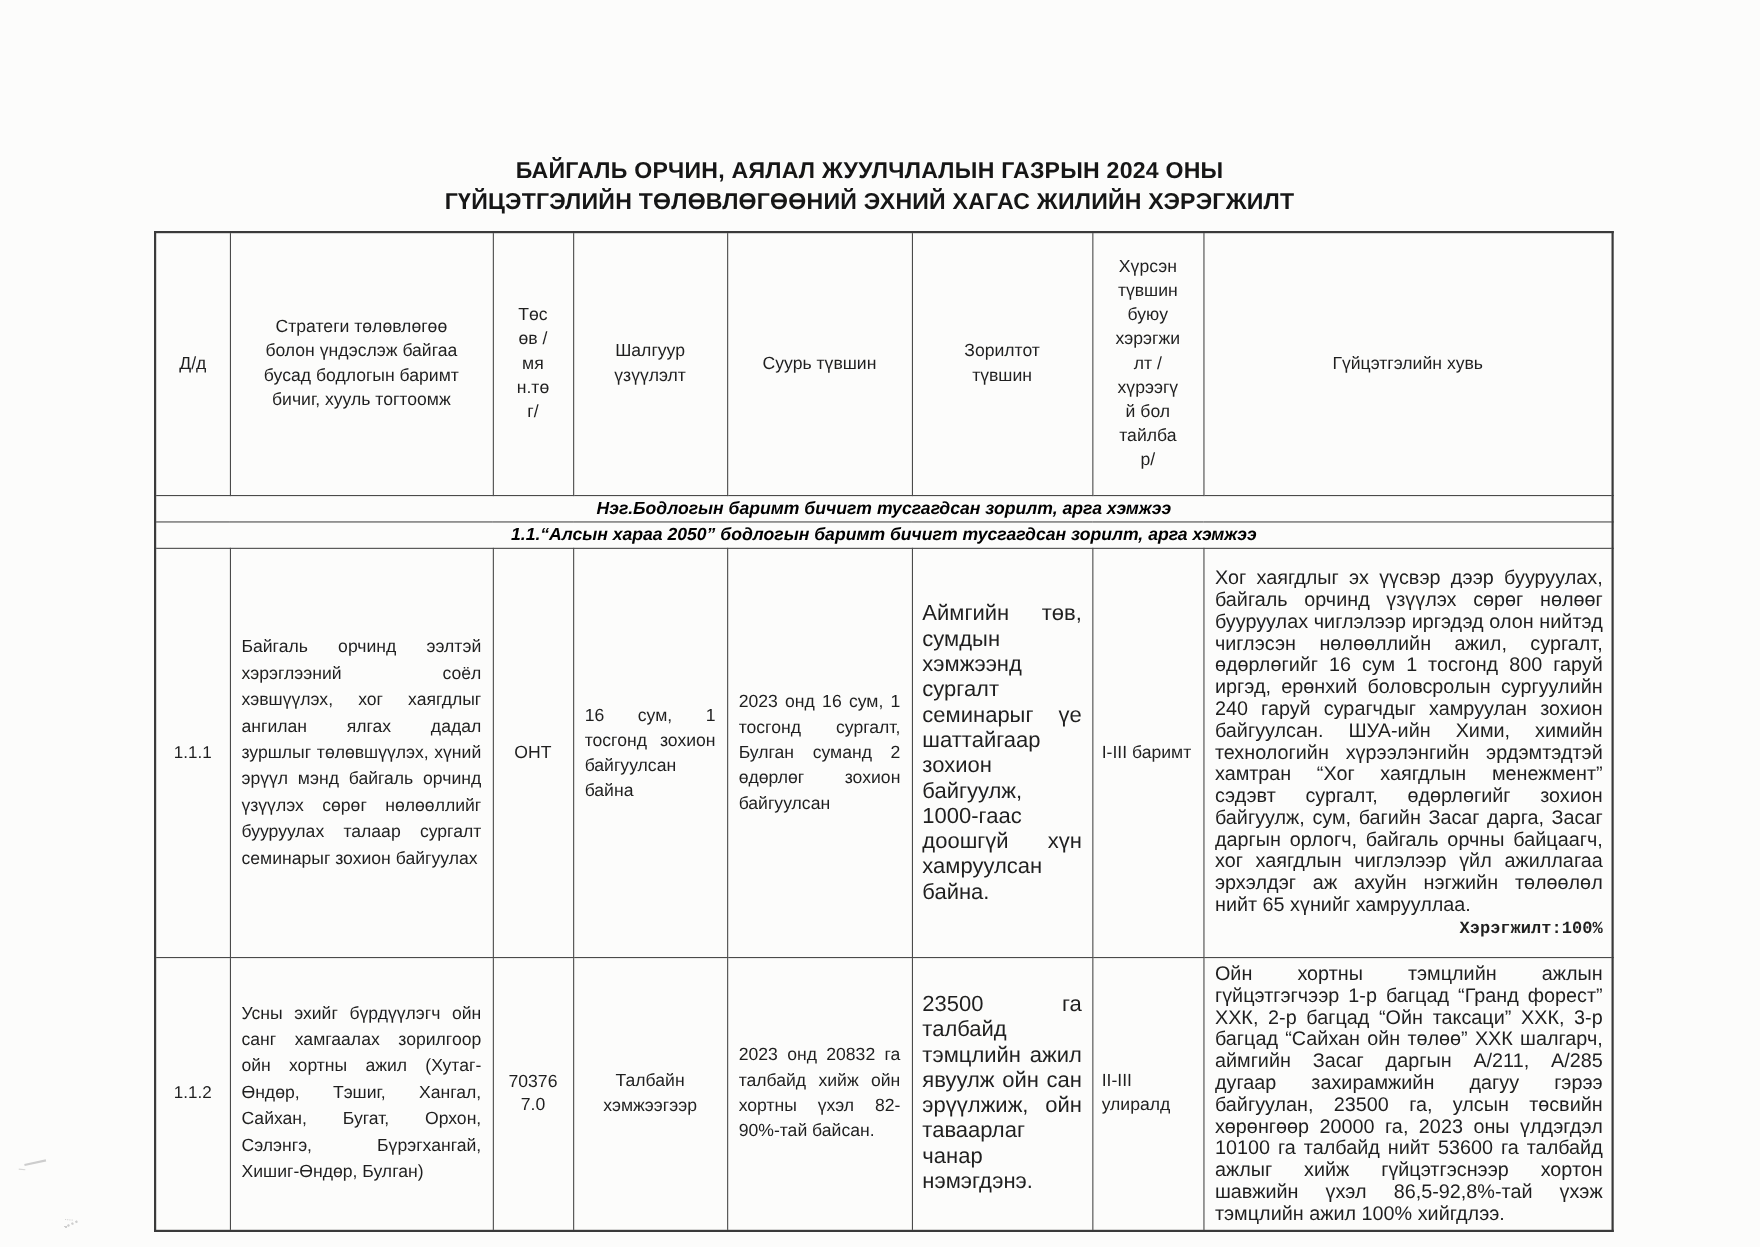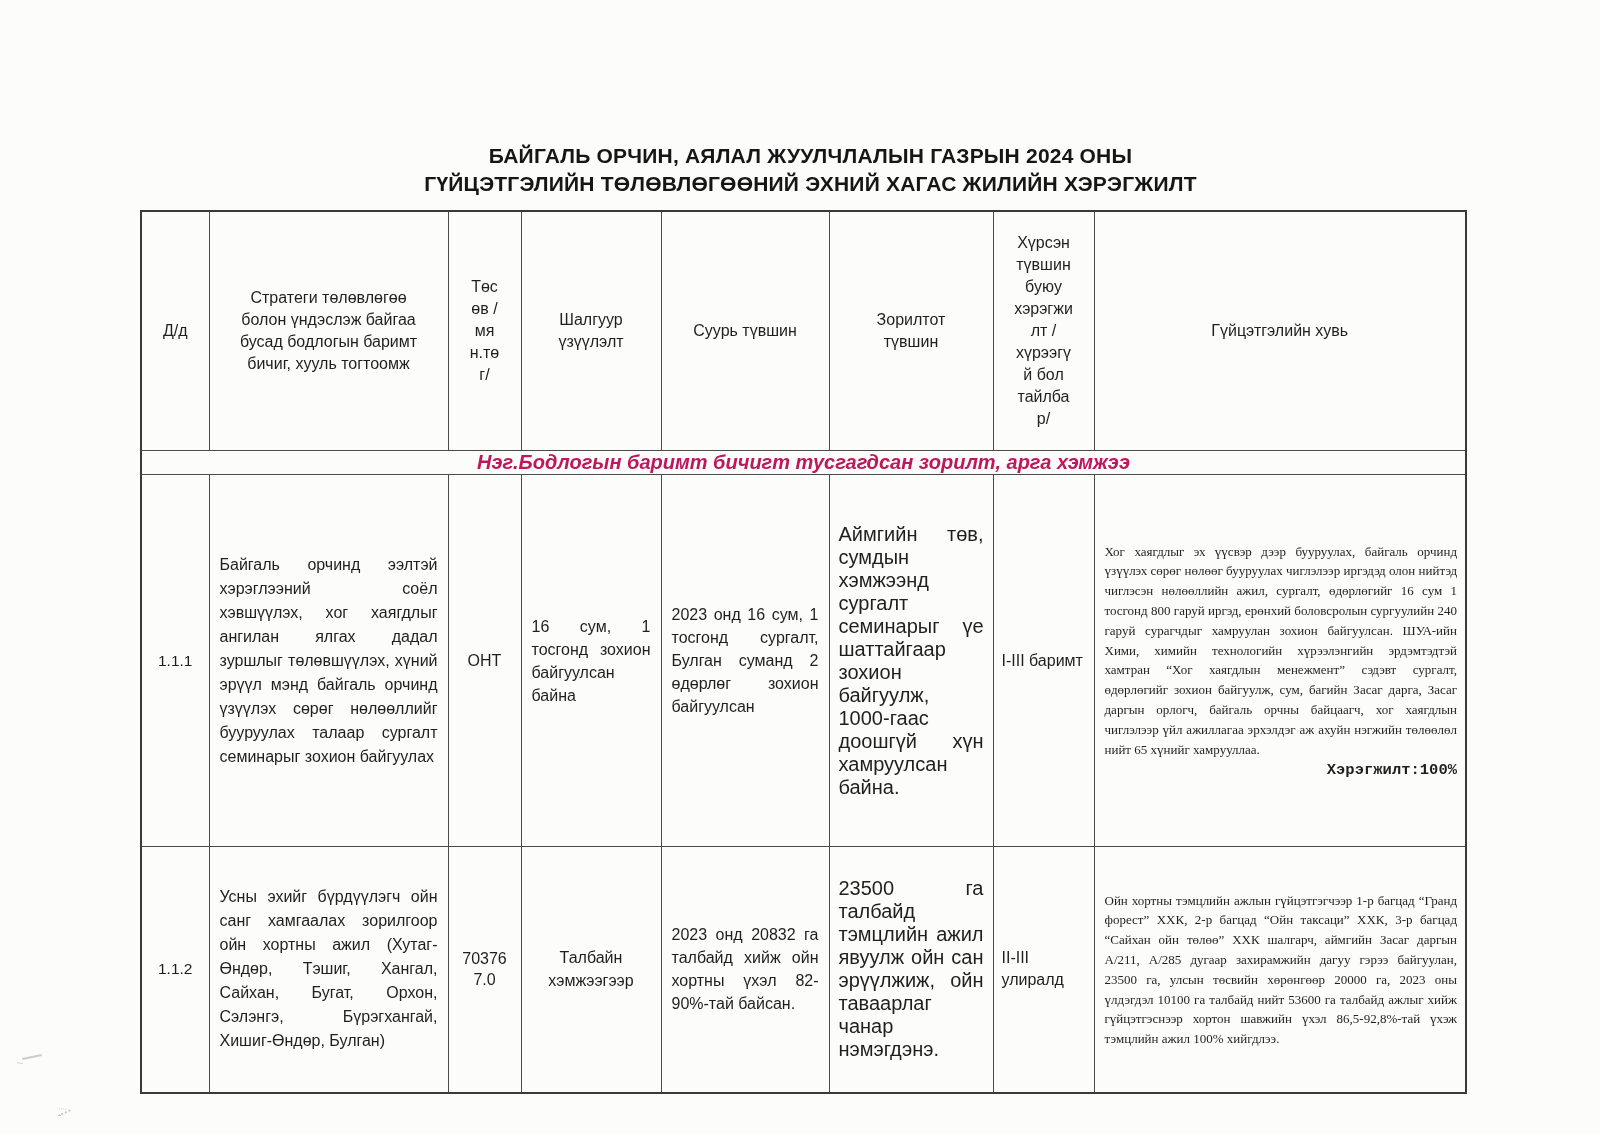--- a/index.html
+++ b/index.html
@@ -10,21 +10,21 @@
     height: 1134px;
     margin: 0 auto;
     background: #fcfcfb;
     font-family: "Liberation Sans", sans-serif;
     color: #1f1f1f;
     overflow: hidden;
   }
   .title {
     position: absolute;
     top: 142px;
-    left: 148px;
+    left: 128px;
     width: 1325px;
     text-align: center;
     font-weight: bold;
     font-size: 21px;
     line-height: 28px;
     letter-spacing: 0.2px;
     color: #161616;
   }
   table.report {
     position: absolute;
@@ -53,40 +53,40 @@
   th.h-strategy { text-align: justify; padding: 4px 10px; }
   th.h-strategy .just-wrap { text-align: justify; text-align-last: left; }
   th.h-budget { padding: 4px 10px; word-break: break-all; line-height: 21px; }
   th.h-reached { padding: 4px 12px; line-height: 21px; overflow-wrap: break-word; }
   th.h-performance .narrow { display: inline-block; max-width: 150px; }
   tr.section-row { height: 24px; }
   tr.section-row td {
     text-align: center;
     font-weight: bold;
     font-style: italic;
-    font-size: 20px;
+    font-size: 16px;
     padding: 0 16px;
-    color: #be185d;
+    color: #000000;
   }
   tr.body-row-1 { height: 372px; }
   tr.body-row-2 { height: 246px; }
   td.c-num { text-align: center; font-size: 15.5px; margin-top: 39px; }
   td.c-strategy { padding: 20px 10px; }
   td.c-strategy .txt { text-align: justify; line-height: 24px; font-size: 16px; }
   td.c-budget { text-align: center; padding: 16px 12px; word-break: break-all; line-height: 21px; font-size: 16px; }
   td.c-indicator { padding: 0 10px; }
   td.c-indicator .txt { text-align: justify; line-height: 23px; font-size: 16px; }
   td.c-indicator.centered .txt { text-align: center; }
   td.c-base { padding: 0 10px; }
   td.c-base .txt { text-align: justify; line-height: 23px; font-size: 16px; }
   td.c-target { padding: 0 9px; }
   td.c-target .txt { text-align: justify; line-height: 23px; font-size: 20px; }
   td.c-reached { padding: 0 8px; text-align: left; line-height: 22px; font-size: 16px; }
   td.c-performance { vertical-align: top; padding: 5px 8px 4px 10px; }
-  td.c-performance .txt { text-align: justify; line-height: 19.8px; font-size: 13px; font-family: Liberation Serif, serif; }
+  td.c-performance .txt { text-align: justify; line-height: 19.8px; font-size: 18px; }
   td.c-performance .result { text-align: right; font-weight: bold; line-height: 20px; font-size: 15.5px; margin-top: 1px; font-family: Liberation Mono, monospace; }
   .pencil-mark {
     position: absolute;
     border-top: 2px solid #c2c2c2;
     opacity: 0.8;
   }
   .mark-1 { left: 22px; top: 1056px; width: 20px; transform: rotate(-12deg); }
   .mark-1::after { content:""; position:absolute; left:-6px; top:2px; width:6px; border-top:1.5px solid #cecece; transform: rotate(18deg); }
   .mark-2 { left: 58px; top: 1112px; width: 13px; transform: rotate(-25deg); border-top-style: dotted; }
   .mark-2::before { content:""; position:absolute; left:3px; top:-6px; width:7px; border-top:1.5px dotted #c9c9c9; transform: rotate(30deg); }
@@ -120,20 +120,23 @@
       <th class="h-budget">Төсөв /мян.төг/</th>
       <th class="h-indicator">Шалгуур үзүүлэлт</th>
       <th class="h-base">Суурь түвшин</th>
       <th class="h-target">Зорилтот түвшин</th>
       <th class="h-reached">Хүрсэн түвшин буюу хэрэгжилт /хүрээгүй бол тайлбар/</th>
       <th class="h-performance"><span class="narrow">Гүйцэтгэлийн хувь</span></th>
     </tr>
 
     <tr class="section-row">
       <td colspan="8">Нэг.Бодлогын баримт бичигт тусгагдсан зорилт, арга хэмжээ</td>
+    </tr>
+    <tr class="section-row">
+      <td colspan="8">1.1.“Алсын хараа 2050” бодлогын баримт бичигт тусгагдсан зорилт, арга хэмжээ</td>
     </tr>
 
     <tr class="body-row-1">
       <td class="c-num">1.1.1</td>
       <td class="c-strategy">
             <div class="txt">Байгаль орчинд ээлтэй хэрэглээний соёл хэвшүүлэх, хог хаягдлыг ангилан ялгах дадал зуршлыг төлөвшүүлэх, хүний эрүүл мэнд байгаль орчинд үзүүлэх сөрөг нөлөөллийг бууруулах талаар сургалт семинарыг зохион байгуулах</div>
           </td>
       <td class="c-budget">ОНТ</td>
       <td class="c-indicator">
             <div class="txt">16 сум, 1 тосгонд зохион байгуулсан байна</div>

